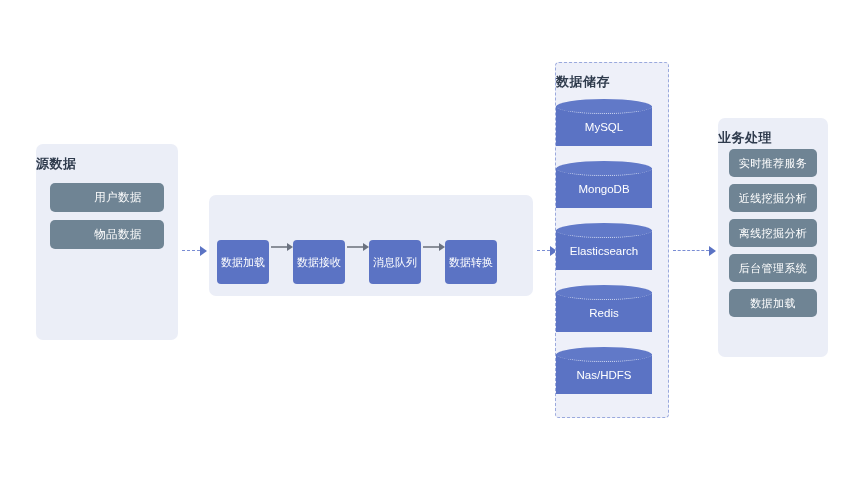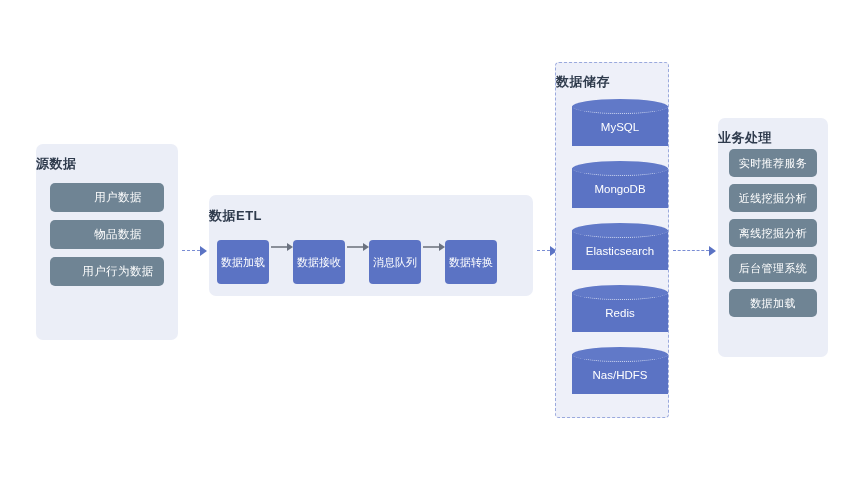--- a/index.html
+++ b/index.html
@@ -72,21 +72,21 @@
   }
 
   
   #panel-storage {
     left: 555px; top: 62px; width: 114px; height: 356px;
     background: #eef0f9;
     border: 1.5px dashed #9aa9dd;
     border-radius: 4px;
   }
   #panel-storage .panel-title { margin-top: 10px; }
-  #cyl-list { margin-top: 8px; display: flex; flex-direction: column; gap: 8px; align-items: flex-end; }
+  #cyl-list { margin-top: 8px; display: flex; flex-direction: column; gap: 8px; align-items: flex-start; }
   .cylinder {
     position: relative;
     width: 96px; height: 54px;
   }
   .cyl-body {
     position: absolute; left: 0; top: 7px;
     width: 96px; height: 40px;
     background: #5b73c4;
   }
   .cyl-bottom {
@@ -139,31 +139,29 @@
 </head>
 <body>
 
 <div id="canvas">
 
   <div class="panel" id="panel-source">
     <div class="panel-title">源数据</div>
     <div class="box-list">
       <div class="slate-box">用户数据</div>
       <div class="slate-box">物品数据</div>
-      <div class="slate-box">用户行为数据</div>
     </div>
   </div>
 
   <div class="connector" id="conn-source-etl">
     <div class="line"></div>
     <div class="head"></div>
   </div>
 
   <div class="panel" id="panel-etl">
-    <div class="panel-title">数据ETL</div>
     <div id="etl-row">
       <div class="etl-box">数据加载</div>
       <div class="etl-arrow"></div>
       <div class="etl-box">数据接收</div>
       <div class="etl-arrow"></div>
       <div class="etl-box">消息队列</div>
       <div class="etl-arrow"></div>
       <div class="etl-box">数据转换</div>
     </div>
   </div>

